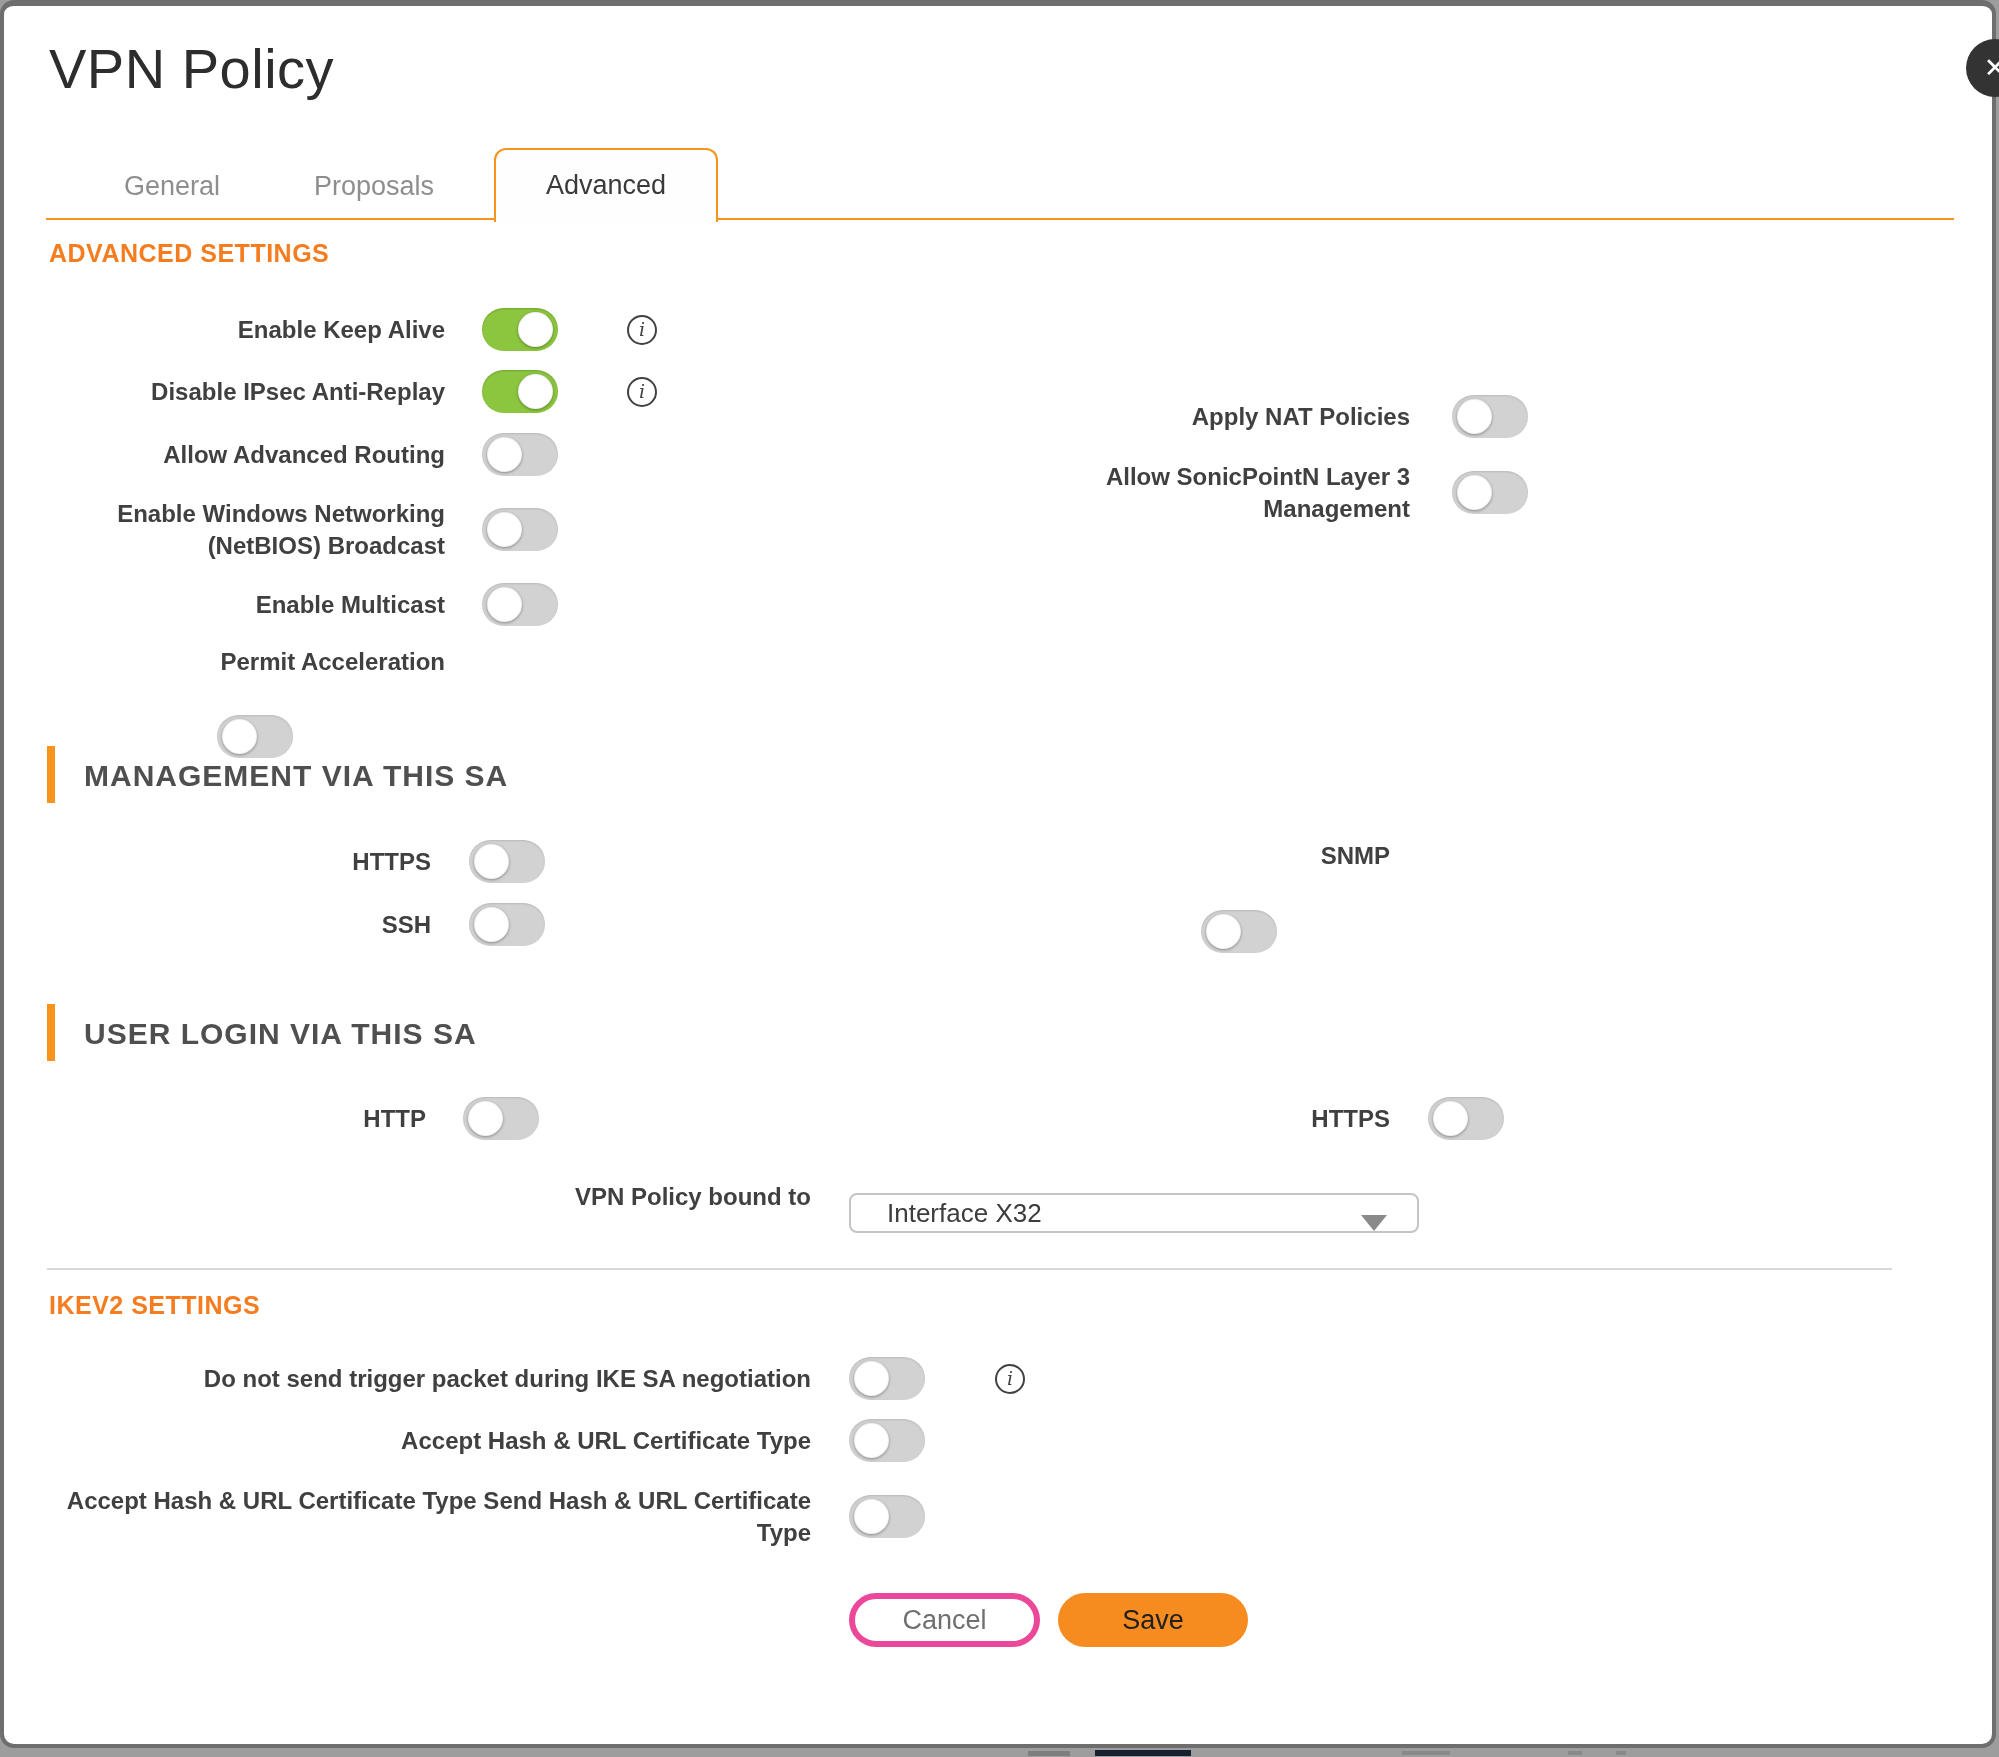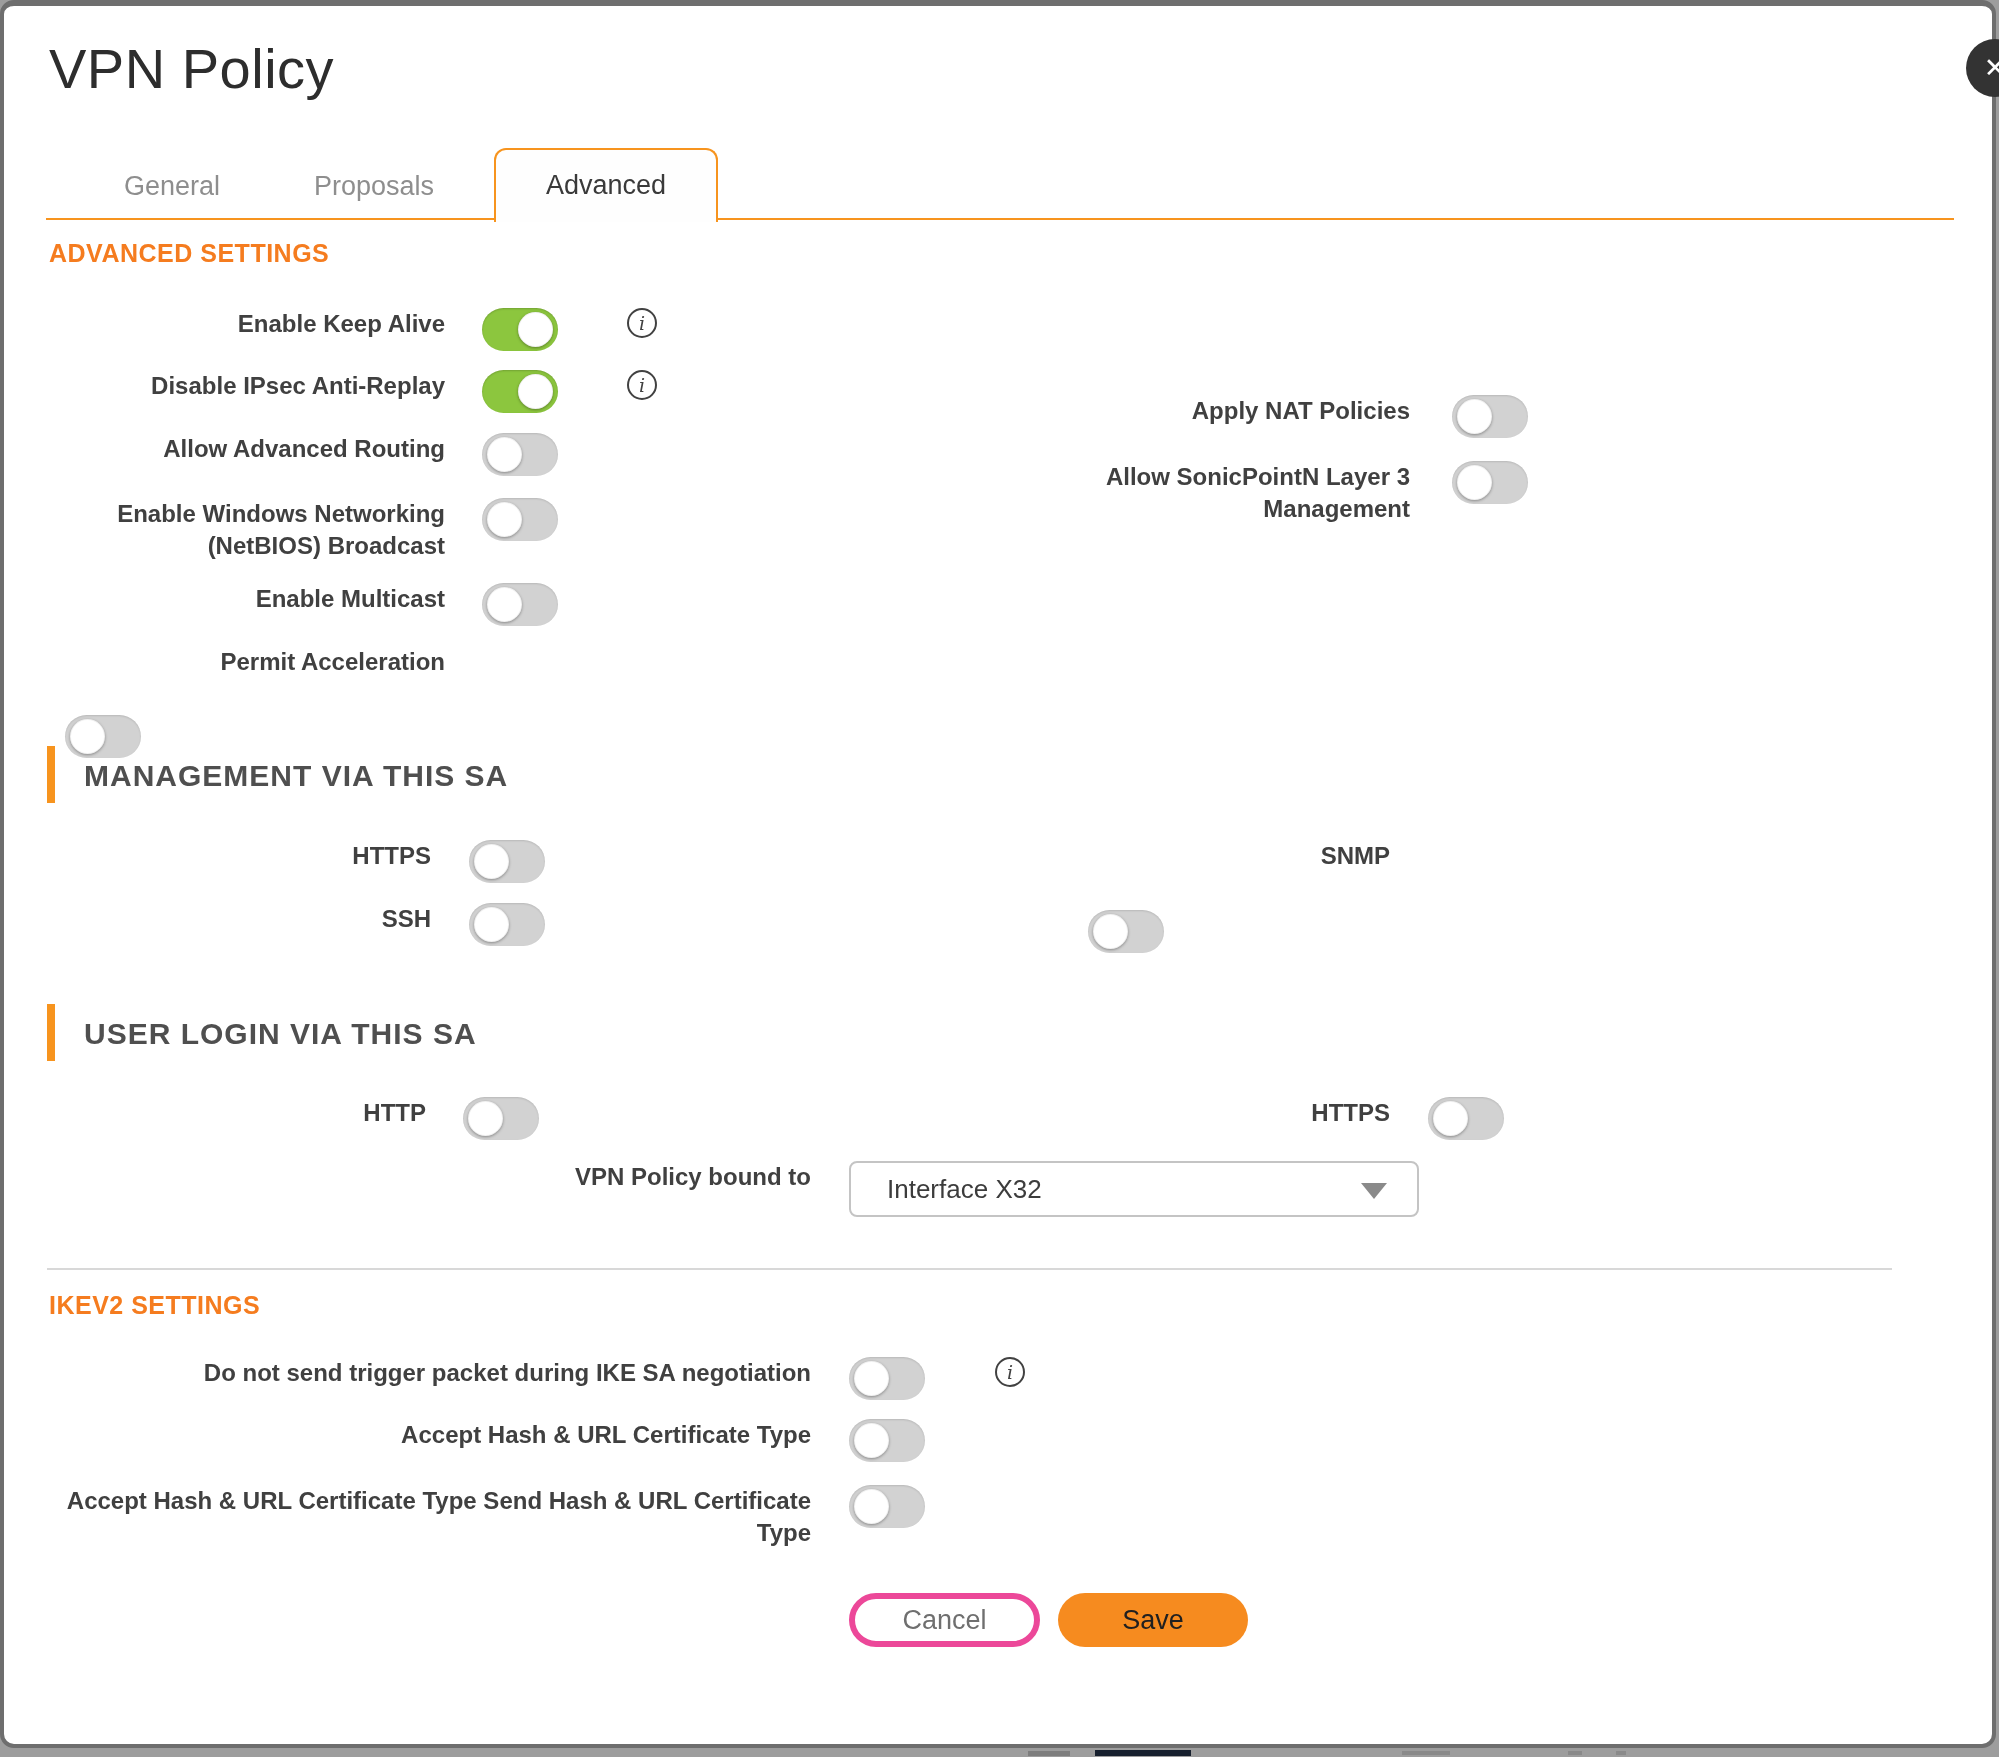--- a/index.html
+++ b/index.html
@@ -33,21 +33,21 @@
   
   .orange-heading { position:absolute; left:45px; font-size:25px; font-weight:bold;
                     color:#f57c1f; letter-spacing:0.5px; }
   .gray-heading { position:absolute; left:80px; font-size:30px; color:#4f4f4f;
                   letter-spacing:1px; }
   .section-bar { position:absolute; left:43px; width:8px; height:57px; background:#f7941e; }
   .separator { position:absolute; left:43px; top:1262px; width:1845px; height:2px;
                background:#d8d8d8; }
 
   
-  .row { position:absolute; display:flex; }
+  .row { position:absolute; display:flex; align-items:center; }
   .lbl { font-weight:bold; color:#404040; font-size:24px; line-height:1.32;
          text-align:right; white-space:pre-line; flex:none; }
   .toggle { position:relative; width:76px; height:43px; border-radius:22px;
             background:#d2d2d2; flex:none; cursor:pointer;
             box-shadow:inset 0 1px 2px rgba(0,0,0,0.12); }
   .toggle .knob { position:absolute; top:4px; left:5px; width:35px; height:35px;
                   border-radius:50%; background:#ffffff;
                   box-shadow:0 1px 3px rgba(0,0,0,0.35), inset 0 0 0 1px rgba(0,0,0,0.06); }
   .toggle[data-on="true"] { background:#8cc63e; box-shadow:inset 0 1px 2px rgba(0,0,0,0.18); }
   .toggle[data-on="true"] .knob { left:auto; right:5px; }
@@ -58,23 +58,23 @@
   .info::before { content:"i"; font-family:"DejaVu Serif", serif; font-style:italic;
                   font-size:19px; color:#414141; line-height:1; }
 
   
   .g37 { gap:37px; } .g38 { gap:38px; } .g42 { gap:42px; }
   .w380 { width:380px; } .w366 { width:366px; } .w361 { width:361px; }
   .w320 { width:320px; } .w302 { width:302px; } .w746 { width:746px; } .w760 { width:760px; }
   .info-gap { margin-left:32px; }
 
   
-  .dropdown { position:relative; width:570px; height:56px; border:2px solid #c4c4c4;
+  .dropdown { position:relative; width:570px; height:40px; border:2px solid #c4c4c4;
               border-radius:8px; background:#ffffff; display:flex; align-items:center;
-              cursor:pointer; flex:none; }
+              cursor:pointer; flex:none;margin-top:32px; }
   .dropdown .dd-value { font-size:26px; color:#3c3c3c; padding-left:36px; }
   .dropdown .caret { position:absolute; right:30px; top:20px; width:0; height:0;
                      border-left:13px solid transparent; border-right:13px solid transparent;
                      border-top:16px solid #8a8a8a; }
 
   
   .btn { position:absolute; top:1587px; height:54px; border-radius:27px; font-size:27px;
          cursor:pointer; font-family:"Liberation Sans", sans-serif; }
   .btn-cancel { left:845px; width:191px; background:#ffffff; border:6px solid #ec4899;
                 color:#6f6f6f; }

